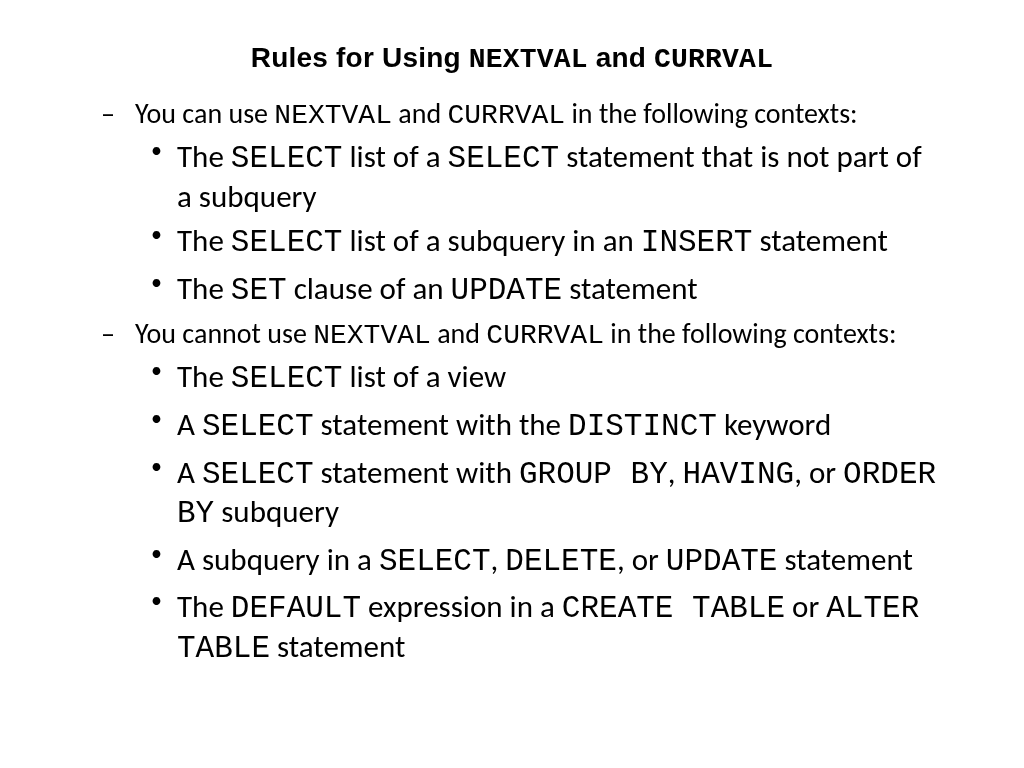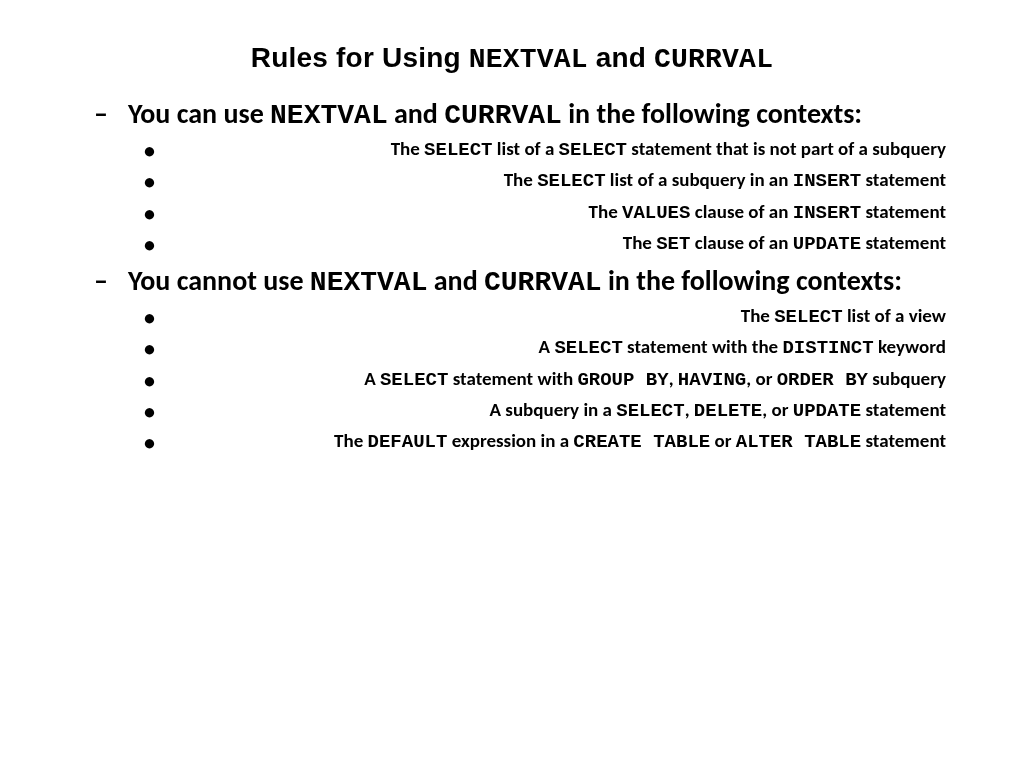--- a/index.html
+++ b/index.html
@@ -22,23 +22,22 @@
     margin: 0 0 22px 0;
     text-align: center;
     letter-spacing: 0.2px;
   }
   .title .mono {
     font-family: "Courier New", Courier, monospace;
     font-weight: bold;
   }
   ul.lvl1 {
     list-style: none;
-    margin: 8px;
+    margin: 15px;
     padding: 0 20px 0 70px;
-    font-weight: bold;
   }
   ul.lvl1 > li {
     position: relative;
     font-size: 28px;
     line-height: 1.18;
     margin-bottom: 4px;
     padding-left: 0;
   }
   ul.lvl1 > li::before {
     content: "–";
@@ -46,24 +45,23 @@
     left: -34px;
     top: 0;
   }
   ul.lvl2 {
     list-style: none;
     margin: 6px 0 6px 0;
     padding: 0 0 0 42px;
   }
   ul.lvl2 > li {
     position: relative;
-    font-size: 19px;
+    font-size: 31px;
     line-height: 1.18;
     margin-bottom: 8px;
-    text-align: right;
   }
   ul.lvl2 > li::before {
     content: "•";
     position: absolute;
     left: -26px;
     top: 0;
     font-size: 22px;
   }
   .mono {
     font-family: "Courier New", Courier, monospace;
@@ -84,23 +82,20 @@
       <span>You can use </span><span class="mono">NEXTVAL</span><span> and </span><span class="mono">CURRVAL</span><span> in the following contexts:</span>
 
       <ul class="lvl2">
         <li>
           <span>The </span><span class="mono">SELECT</span><span> list of a </span><span class="mono">SELECT</span><span> statement that is not part of a subquery</span>
         </li>
         <li>
           <span>The </span><span class="mono">SELECT</span><span> list of a subquery in an </span><span class="mono">INSERT</span><span> statement</span>
         </li>
         <li>
-          <span>The </span><span class="mono">VALUES</span><span> clause of an </span><span class="mono">INSERT</span><span> statement</span>
-        </li>
-        <li>
           <span>The </span><span class="mono">SET</span><span> clause of an </span><span class="mono">UPDATE</span><span> statement</span>
         </li>
       </ul>
     </li>
 
     <li>
       <span>You cannot use </span><span class="mono">NEXTVAL</span><span> and </span><span class="mono">CURRVAL</span><span> in the following contexts:</span>
 
       <ul class="lvl2">
         <li>

